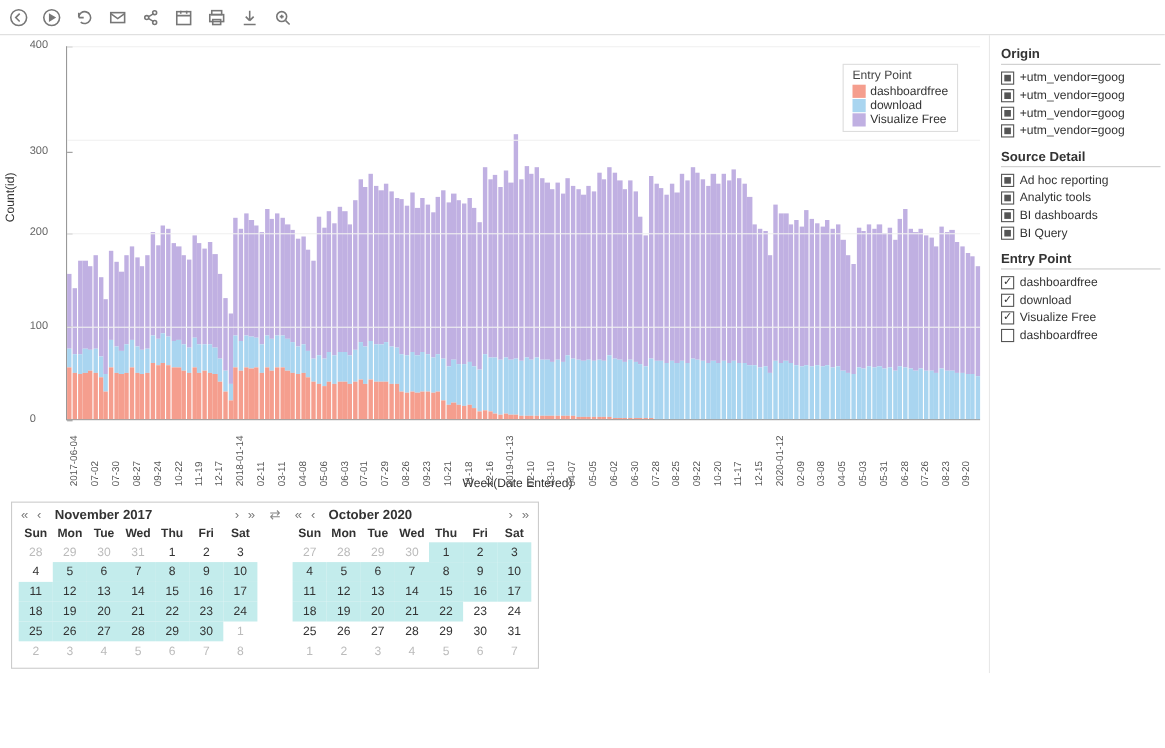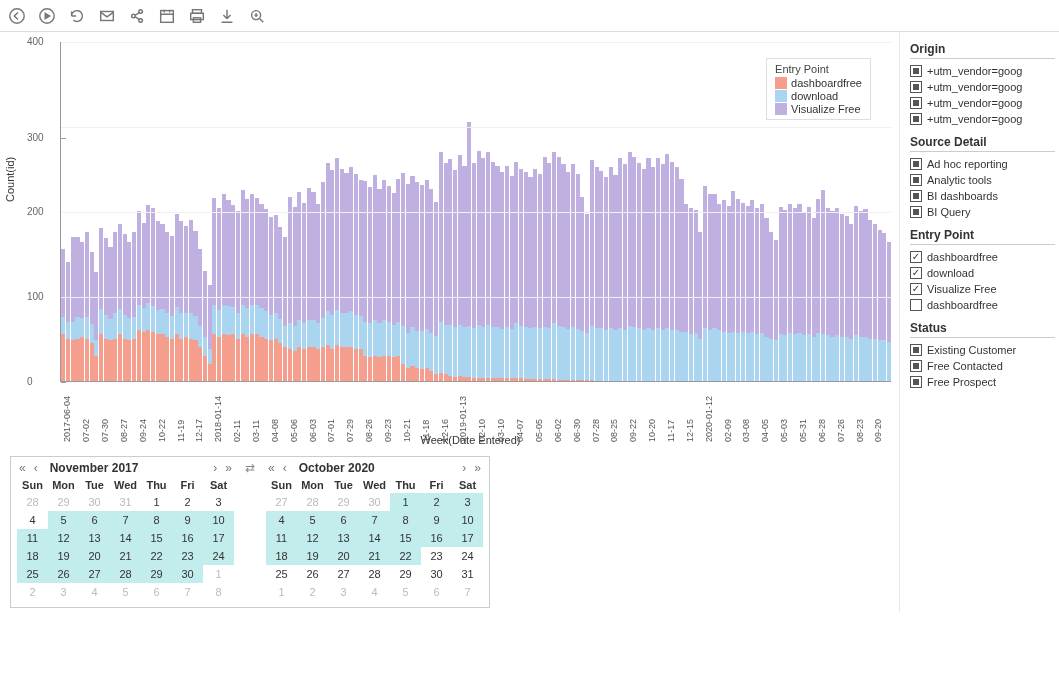--- a/index.html
+++ b/index.html
@@ -1284,29 +1284,14 @@
         </div>
         <div class="opt">
           <span class="cb checked"></span>
           <span>Visualize Free</span>
         </div>
         <div class="opt">
           <span class="cb "></span>
           <span>dashboardfree</span>
         </div>
       </div>
-    <div class="panel" id="panel-Status">
-        <h4>Status</h4>
-        <div class="opt">
-          <span class="cb square"></span>
-          <span>Existing Customer</span>
-        </div>
-        <div class="opt">
-          <span class="cb square"></span>
-          <span>Free Contacted</span>
-        </div>
-        <div class="opt">
-          <span class="cb square"></span>
-          <span>Free Prospect</span>
-        </div>
-      </div>
   </div>
 </div>
 
 </body></html>

